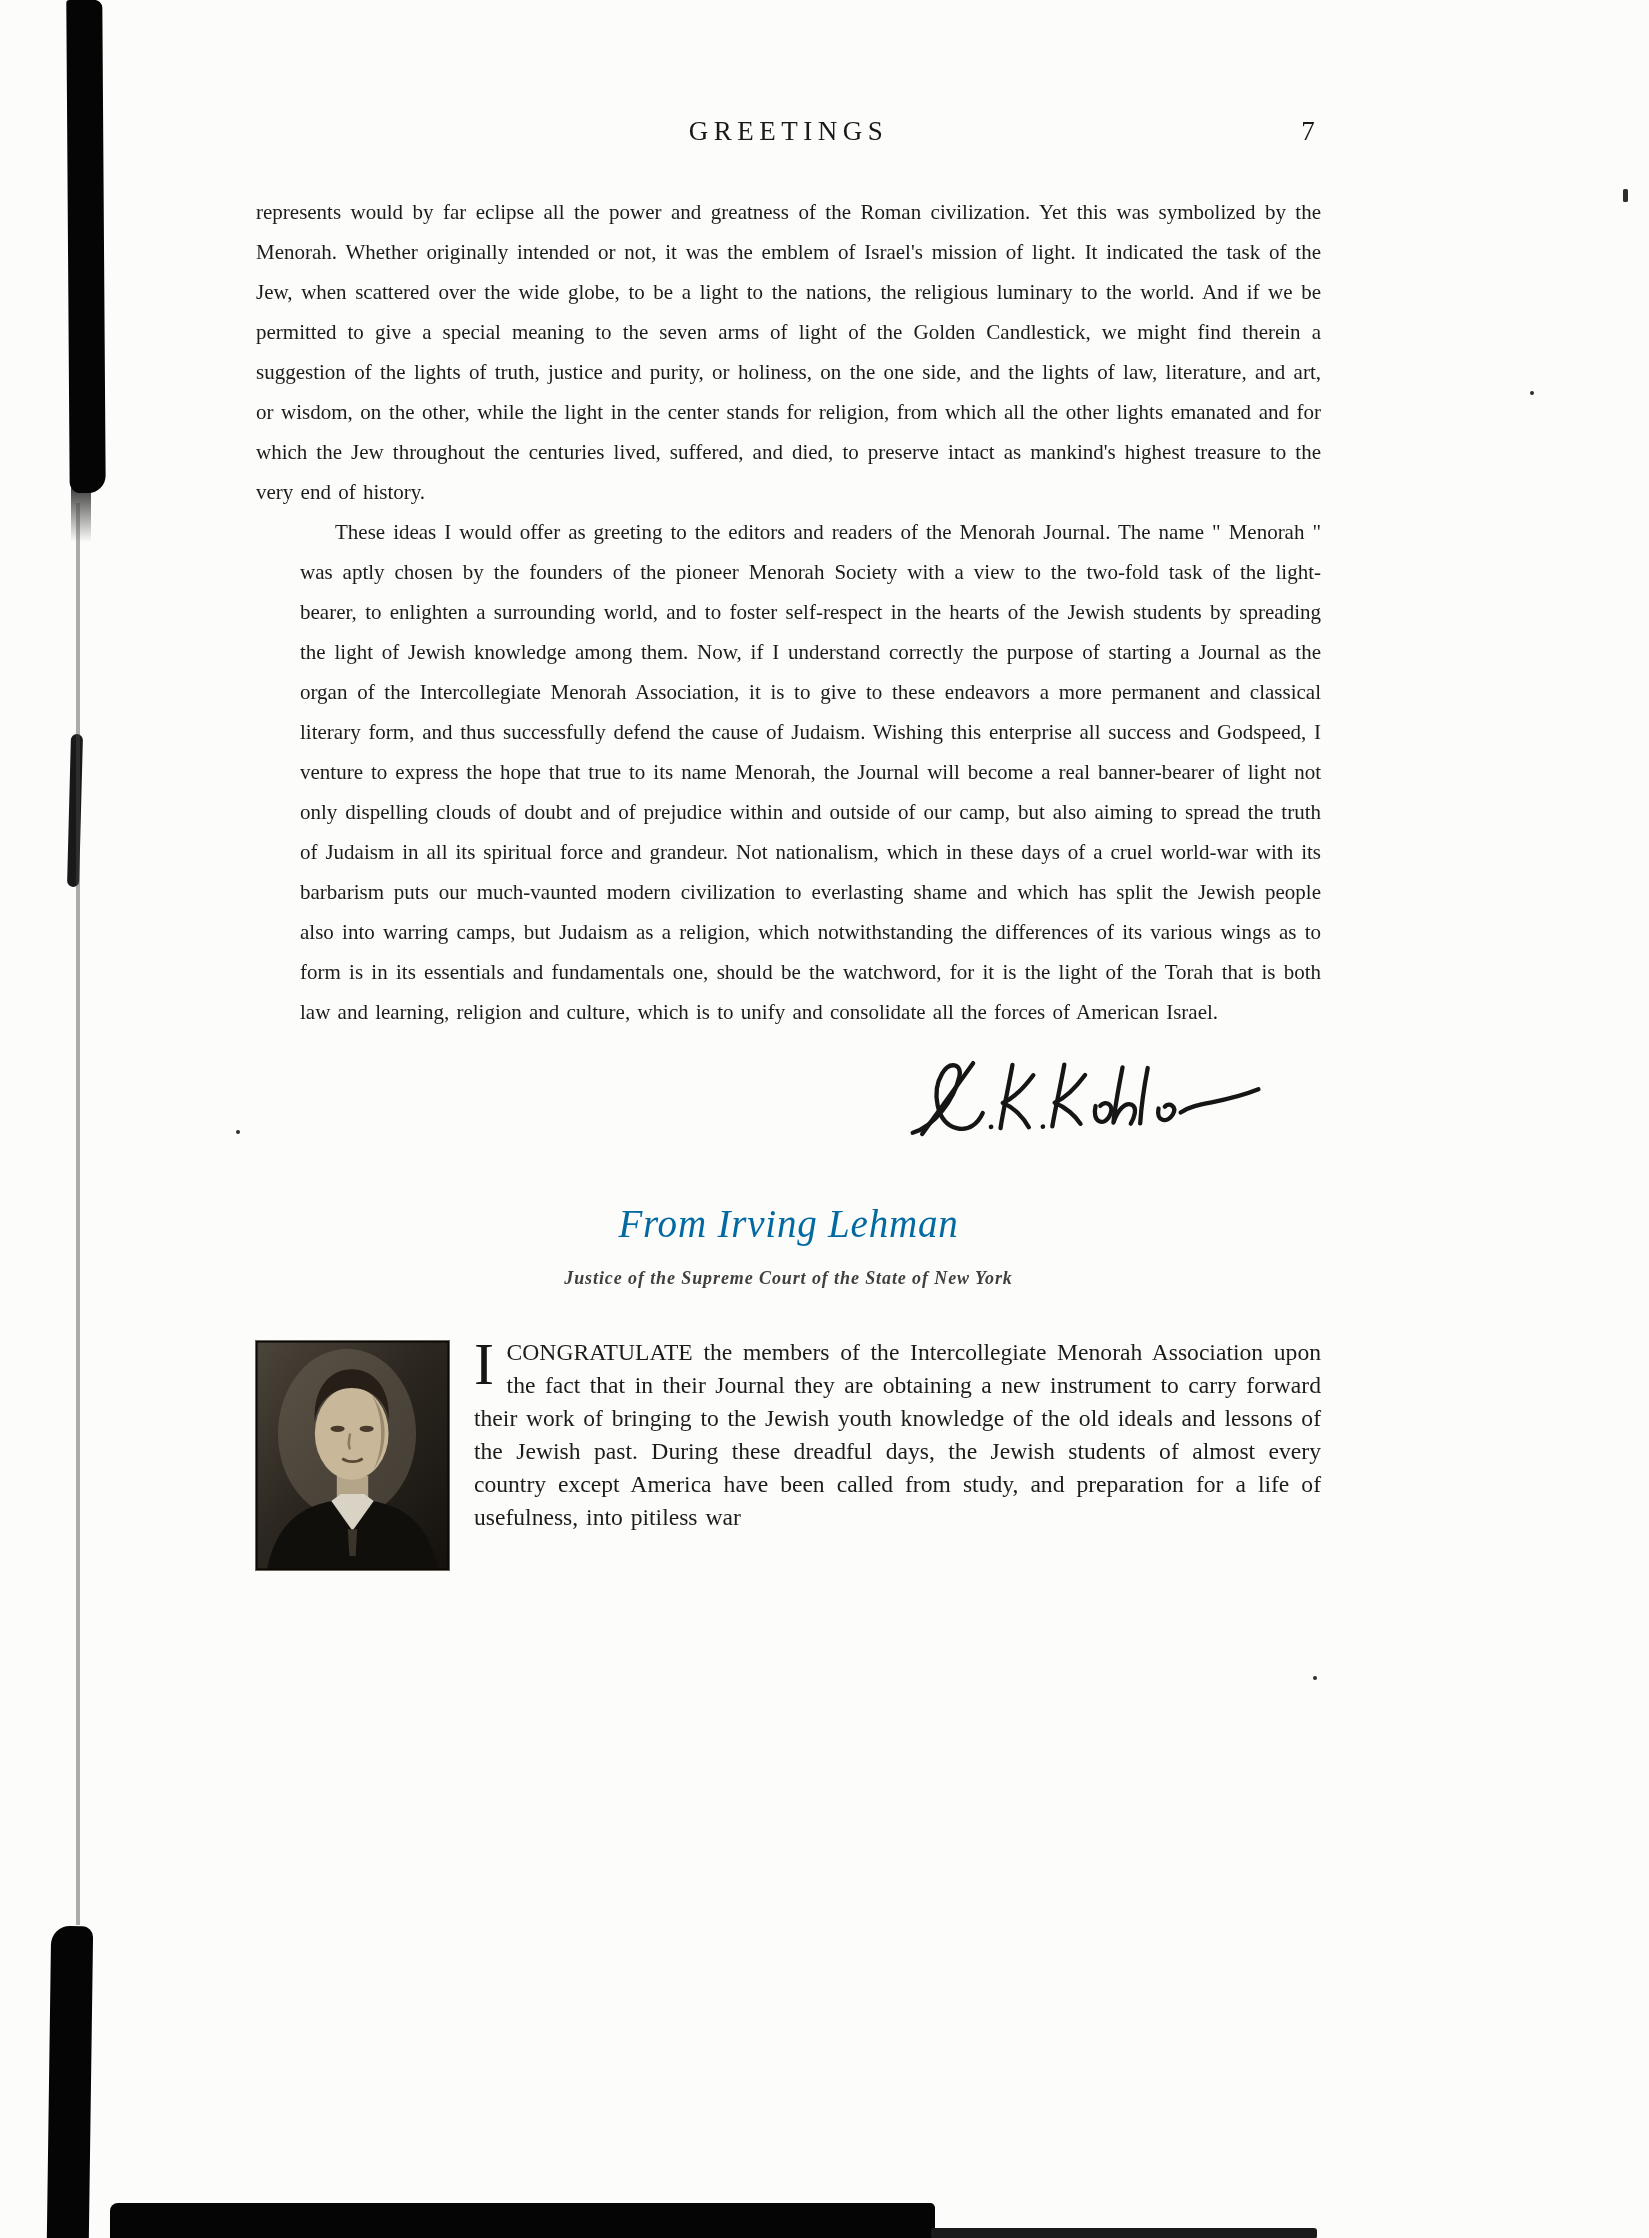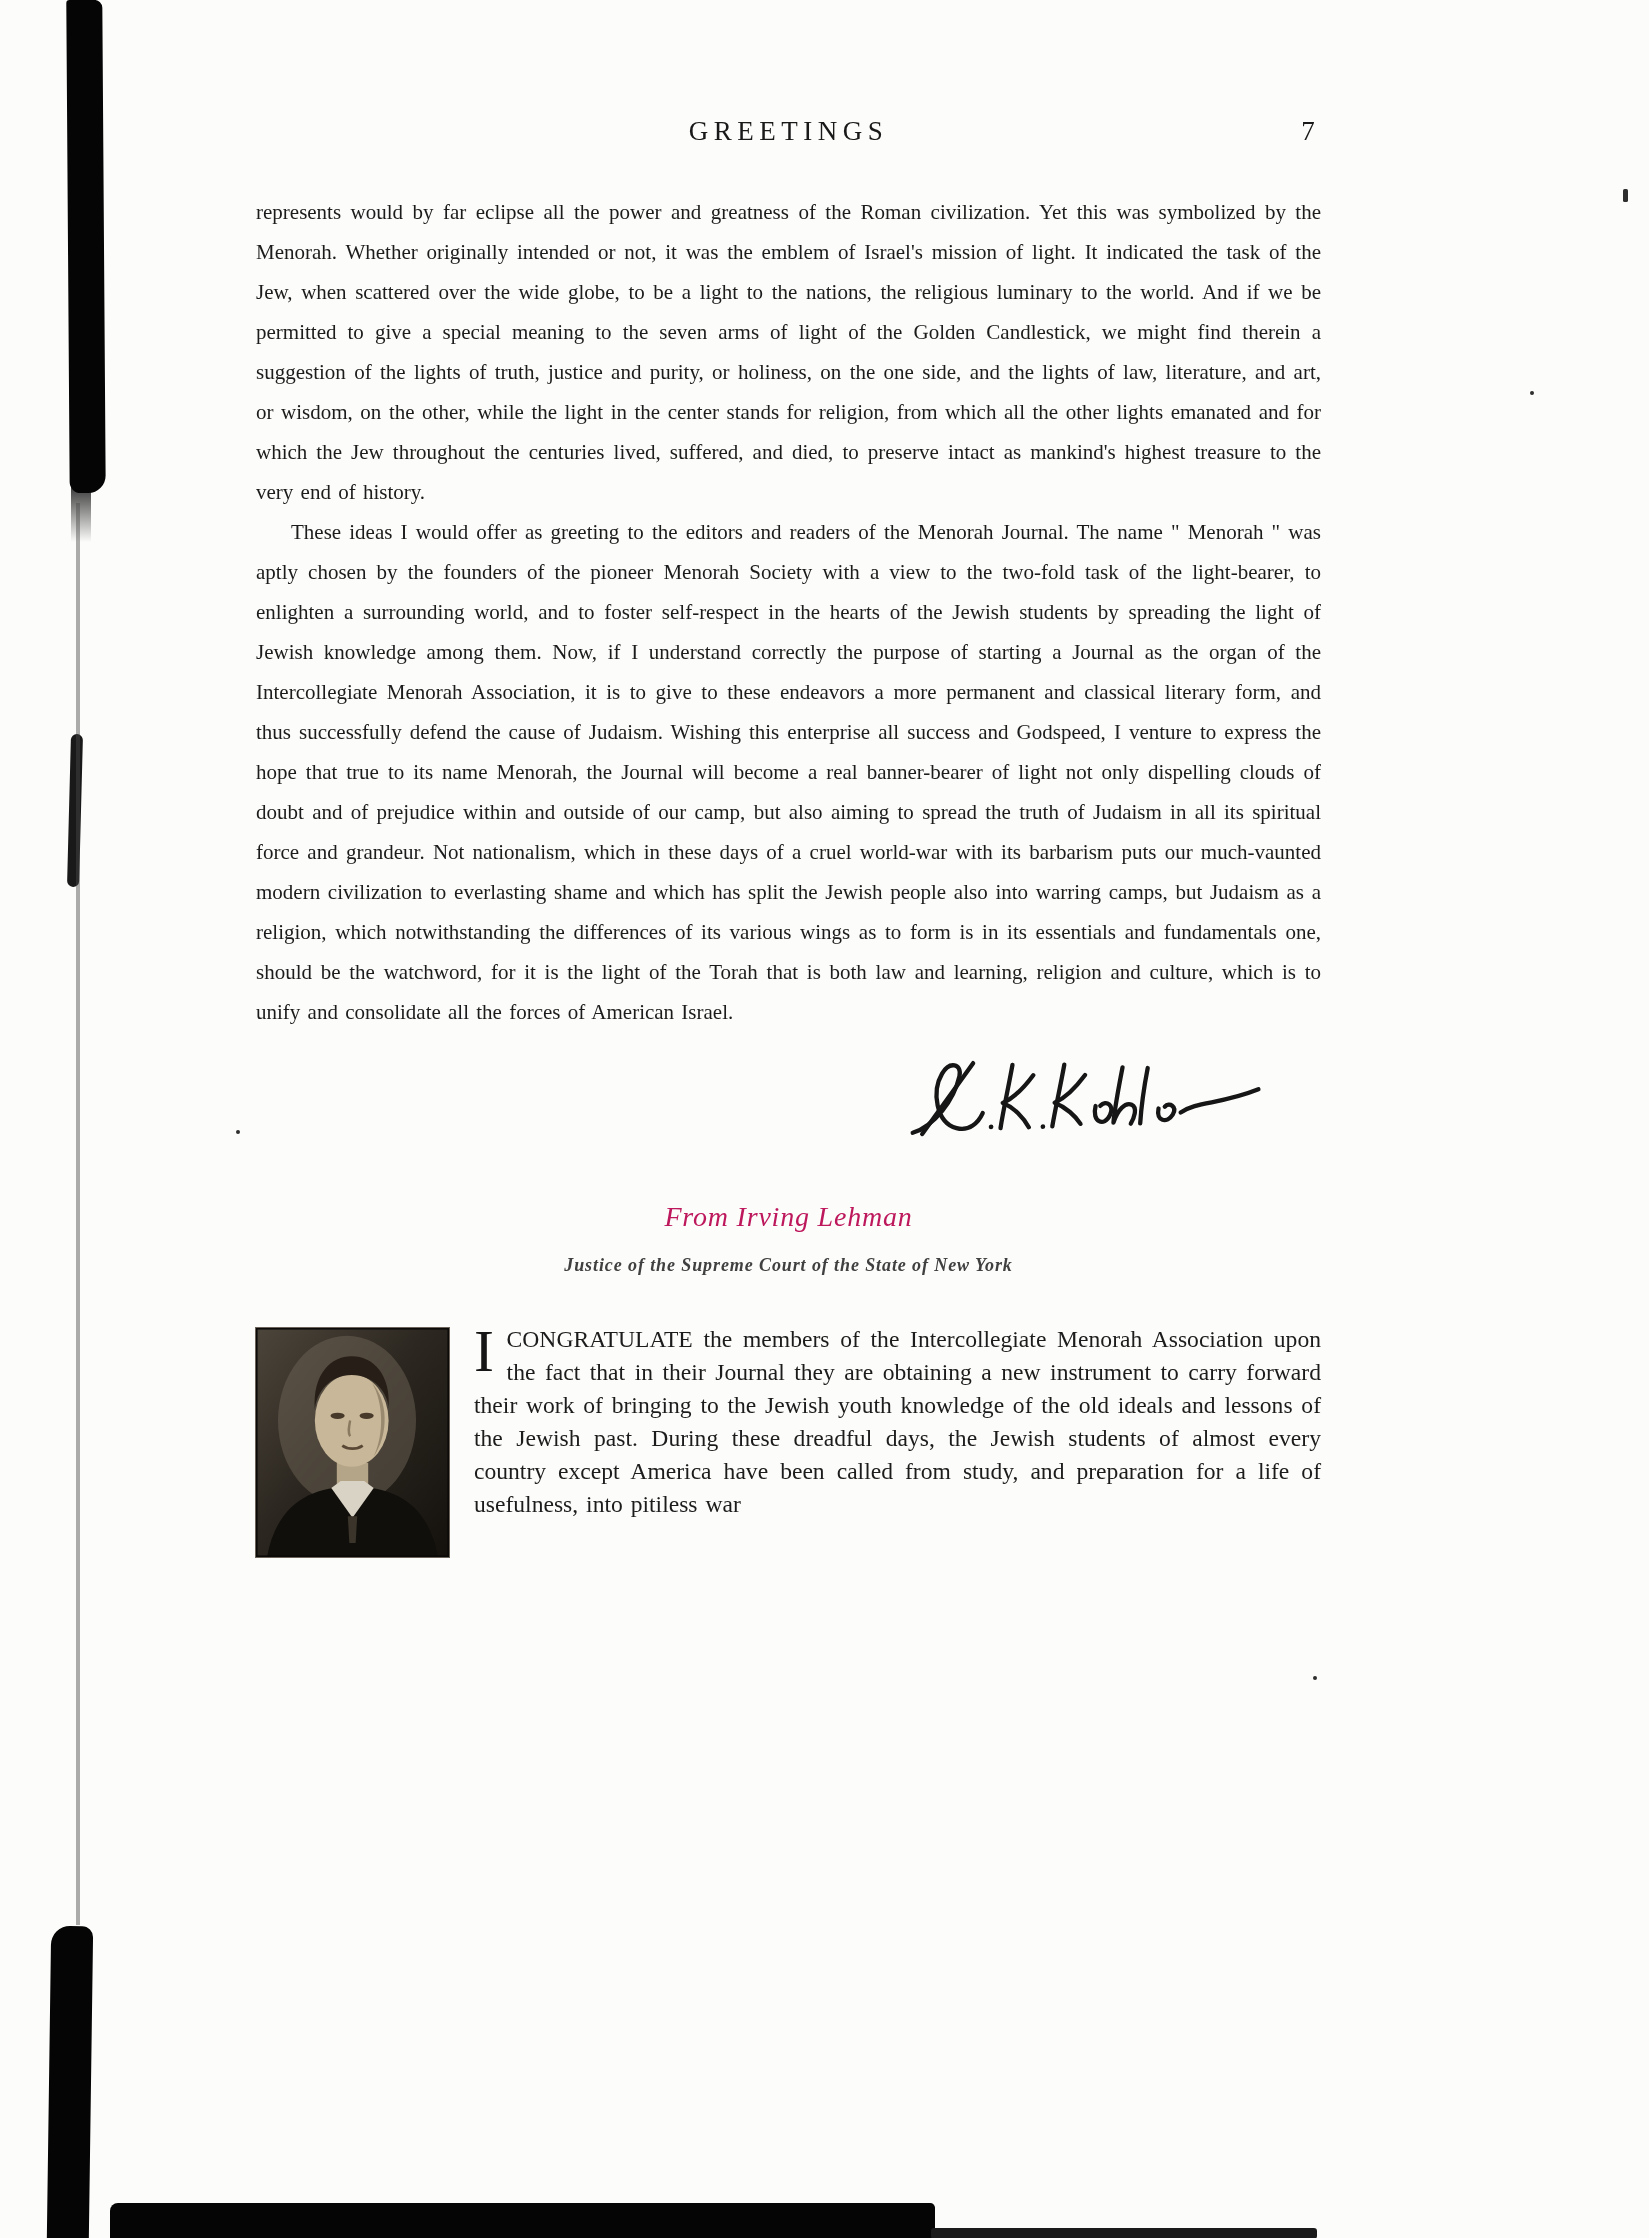--- a/index.html
+++ b/index.html
@@ -27,26 +27,26 @@
   
   .content{position:absolute;left:256px;top:0;width:1065px;}
   .header{position:relative;margin-top:116px;height:41px;}
   .running-title{display:block;text-align:center;font-size:27px;letter-spacing:5.5px;color:#191919;}
   .page-number{position:absolute;right:6.3px;top:0;font-size:27px;color:#191919;}
   p.body{
     margin:0;font-size:21px;line-height:40px;text-align:justify;
     word-spacing:2px;color:#1c1c1c;
   }
   p.body.first{margin-top:35px;}
-  p.body.indent{text-indent:35px;}
+  p.body.indent{text-indent:35px;margin-left:44px;}
   .signature-wrap{margin-top:11px;margin-left:643px;width:369px;height:108px;}
   .signature-wrap svg{width:100%;height:100%;transform:rotate(-2deg);}
   .section-heading{
     margin:50px 0 0 0;text-align:center;font-style:italic;font-weight:500;
-    font-size:28px;color:#be185d;letter-spacing:0.8px;
+    font-size:39px;color:#0369a1;letter-spacing:0.8px;
   }
   .section-sub{
     margin-top:22px;text-align:center;font-style:italic;font-weight:600;
     font-size:18px;letter-spacing:0.9px;color:#404040;
   }
   .lehman-body{
     margin-top:47px;font-size:23.6px;line-height:33px;text-align:justify;
     word-spacing:2px;color:#1c1c1c;
   }
   .portrait{

